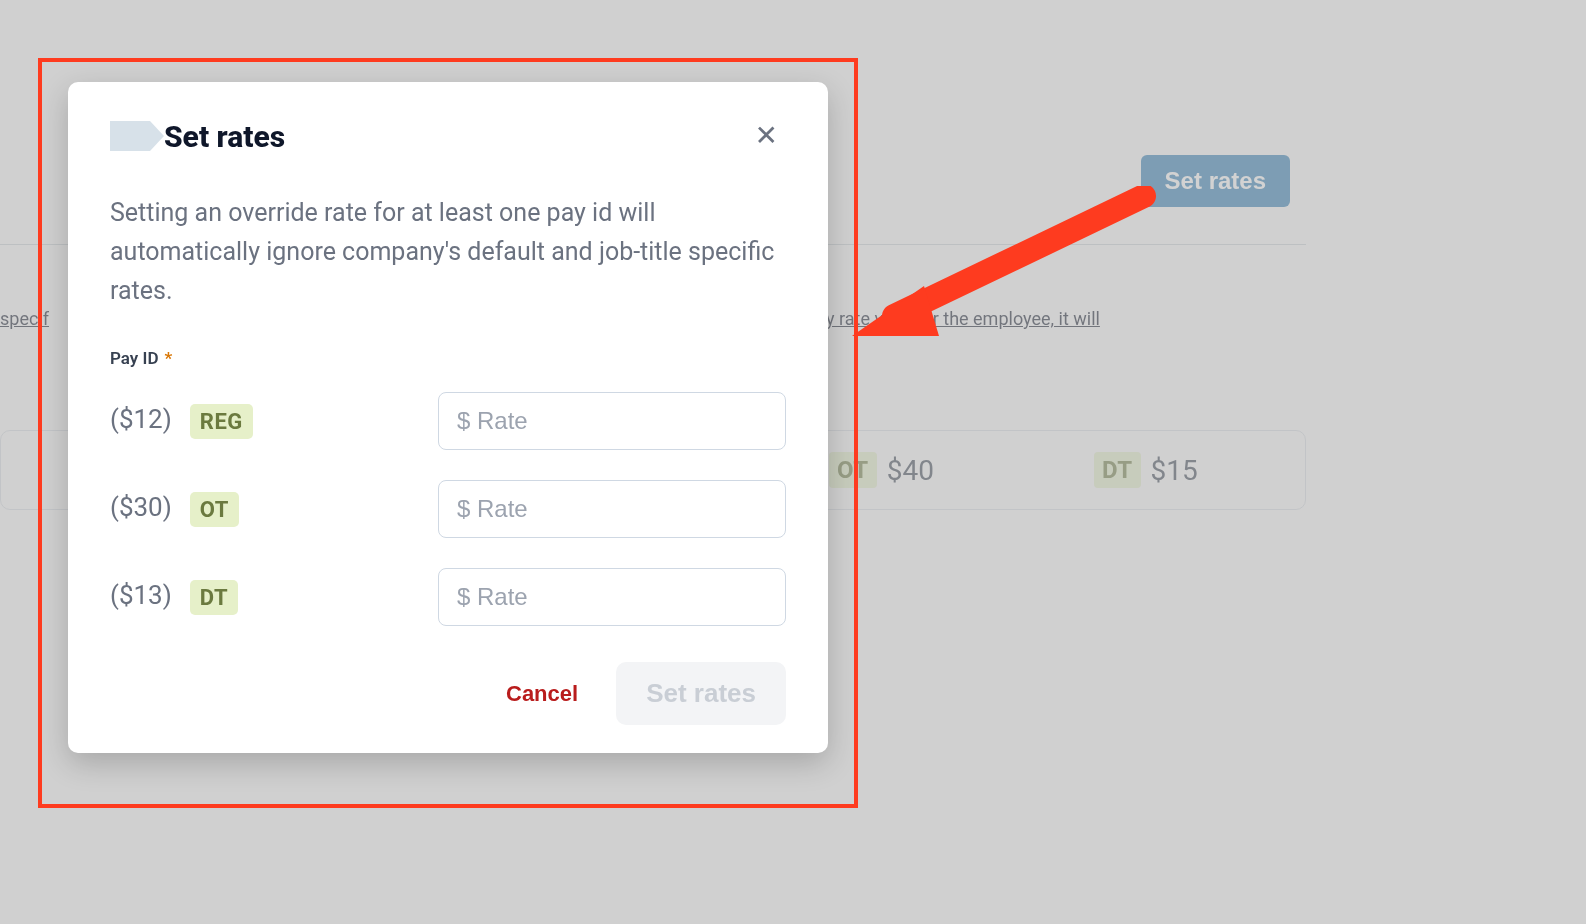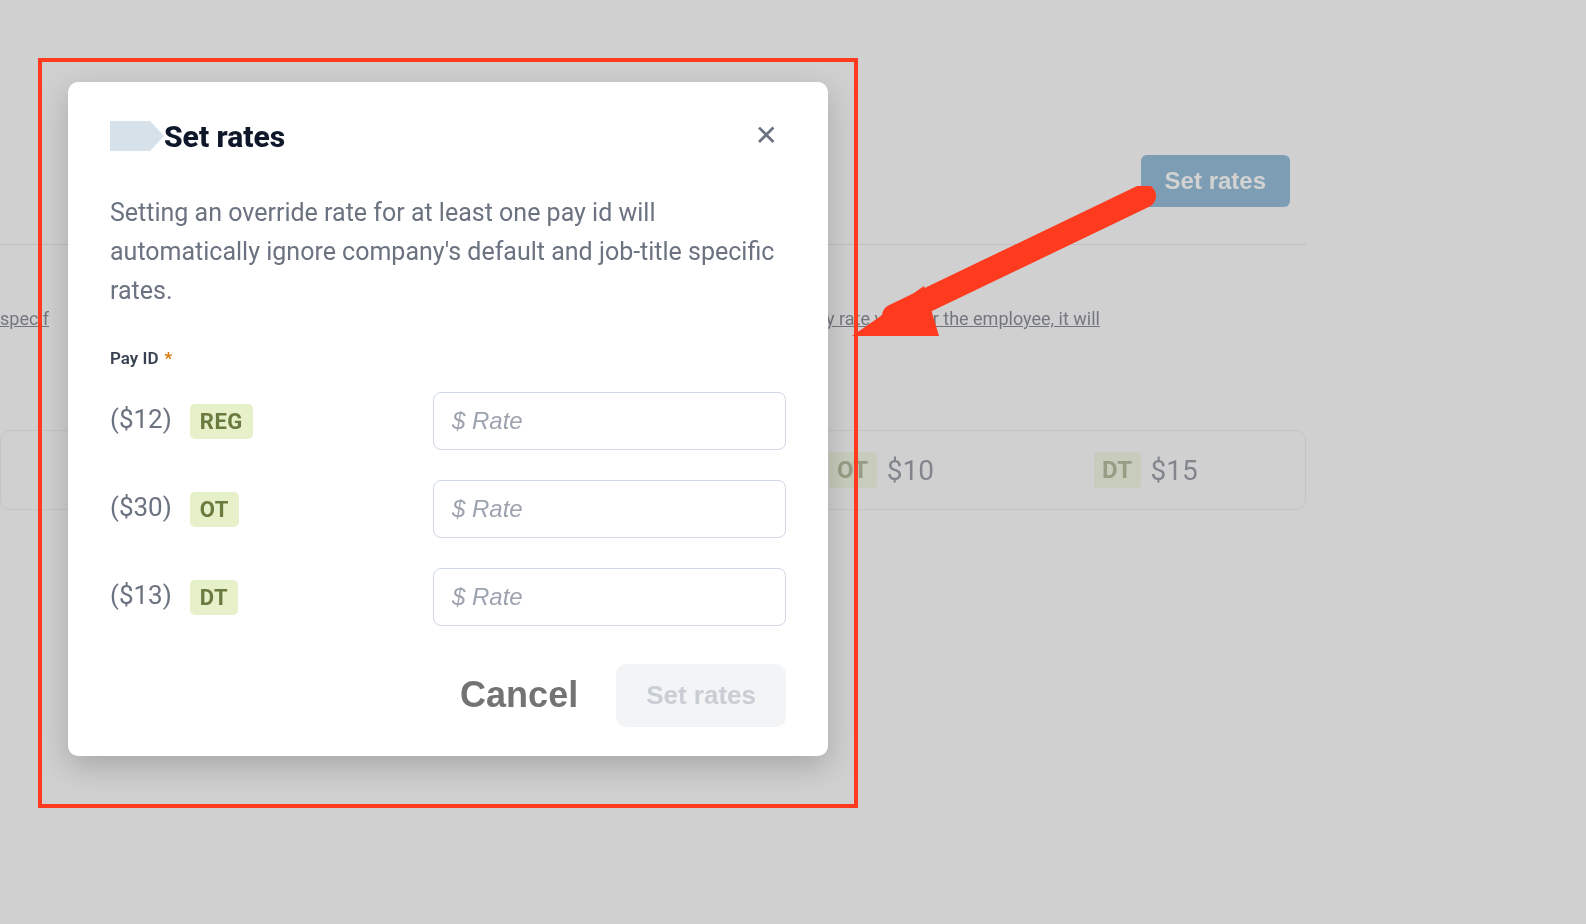--- a/index.html
+++ b/index.html
@@ -194,35 +194,34 @@
       font-size: 22px;
       letter-spacing: 0.5px;
     }
     .pay-input {
       flex: 1;
       border: 1.5px solid #cfd8e3;
       border-radius: 8px;
       padding: 14px 18px;
       font-size: 24px;
       color: #374151;
-      font-style: italic;
     }
     .pay-input::placeholder { color: #9ca3af; }
     .modal-actions {
       display: flex;
       justify-content: flex-end;
       gap: 28px;
       margin-top: 36px;
       align-items: center;
     }
     .cancel-btn {
       background: none;
       border: none;
-      color: #737373;
-      font-size: 36px;
+      color: #b91c1c;
+      font-size: 22px;
       font-weight: 700;
       cursor: pointer;
       padding: 12px 10px;
       text-align: center;
     }
     .submit-btn {
       background: #f3f4f6;
       color: #c9ced5;
       border: none;
       border-radius: 10px;
@@ -237,21 +236,21 @@
 
 <div class="bg-page">
   <button class="bg-set-rates-btn">Set rates</button>
   <div class="bg-hr"></div>
   <div class="bg-text" style="left:0;">specif</div>
   <div class="bg-text" style="left:826px;">y rate valid for the employee, it will</div>
 
   <div class="bg-row">
     <span class="bg-rate-item indent-a">
       <span class="bg-badge">OT</span>
-      <span class="bg-val">$10</span>
+      <span class="bg-val">$40</span>
     </span>
     <span class="bg-rate-item indent-b">
       <span class="bg-badge">DT</span>
       <span class="bg-val">$15</span>
     </span>
   </div>
 </div>
 
 <div class="overlay"></div>
 

